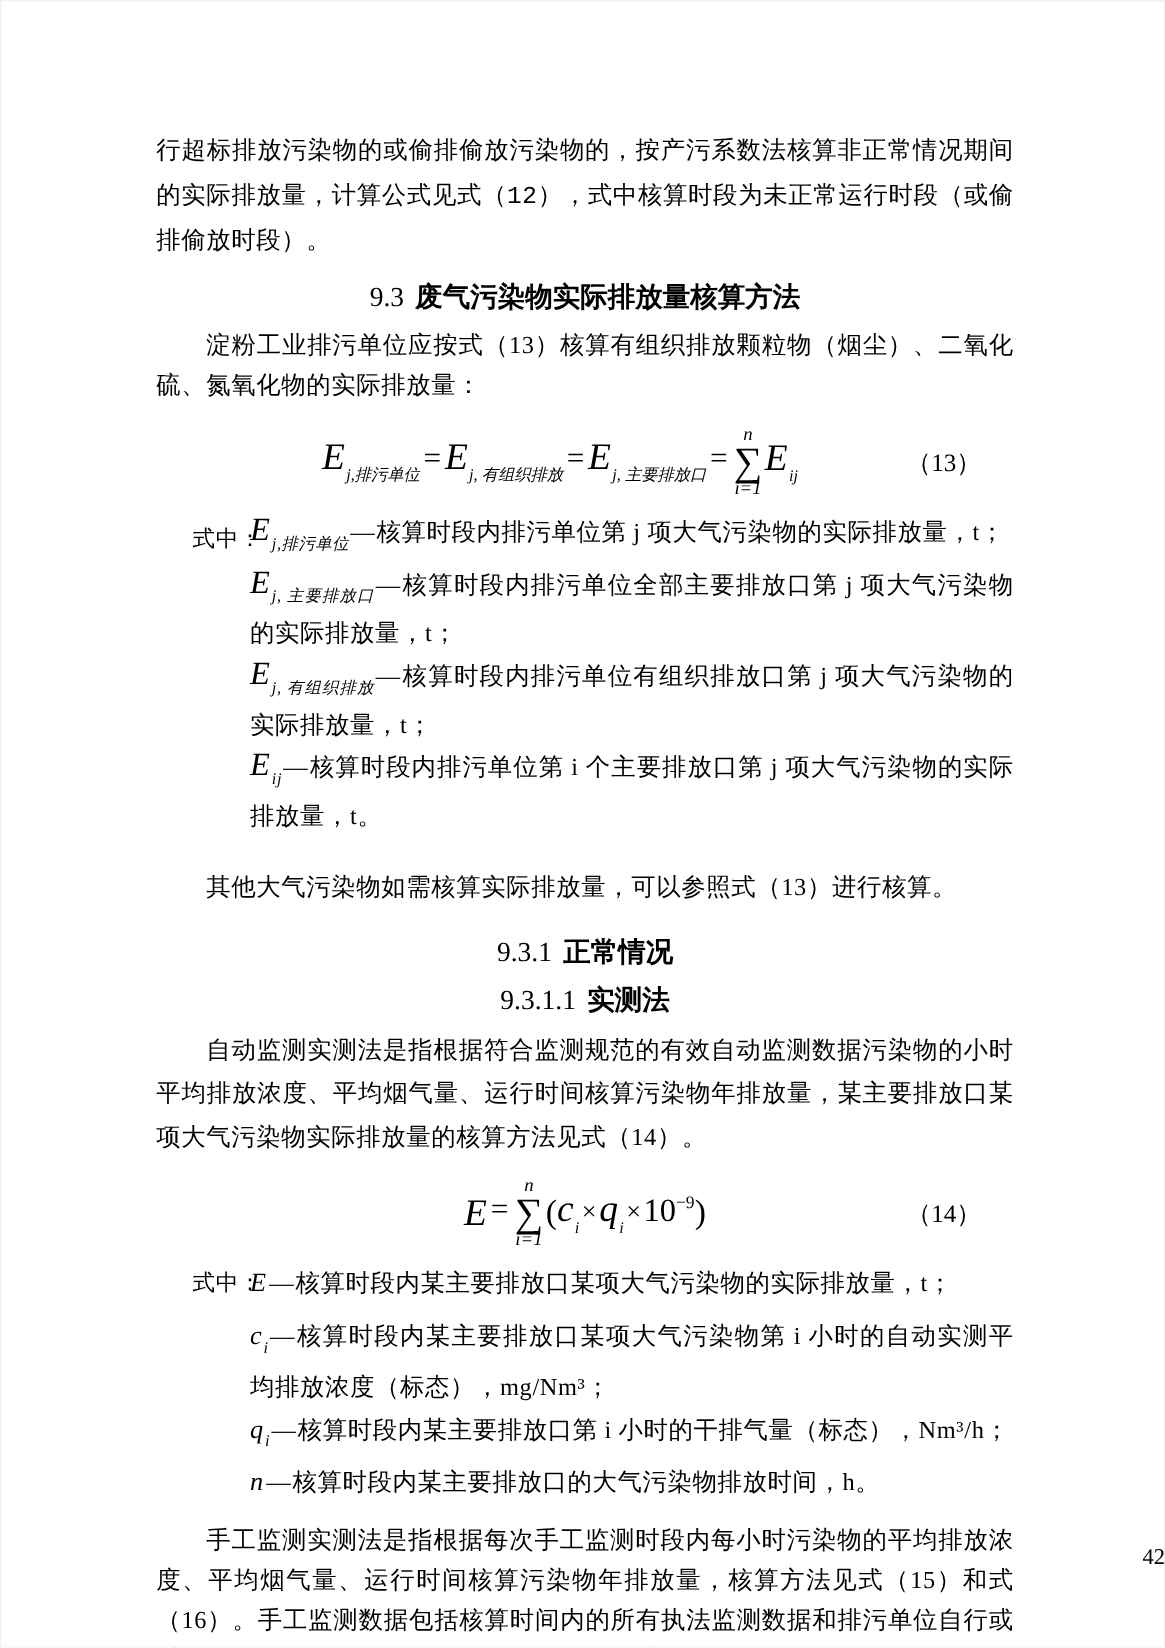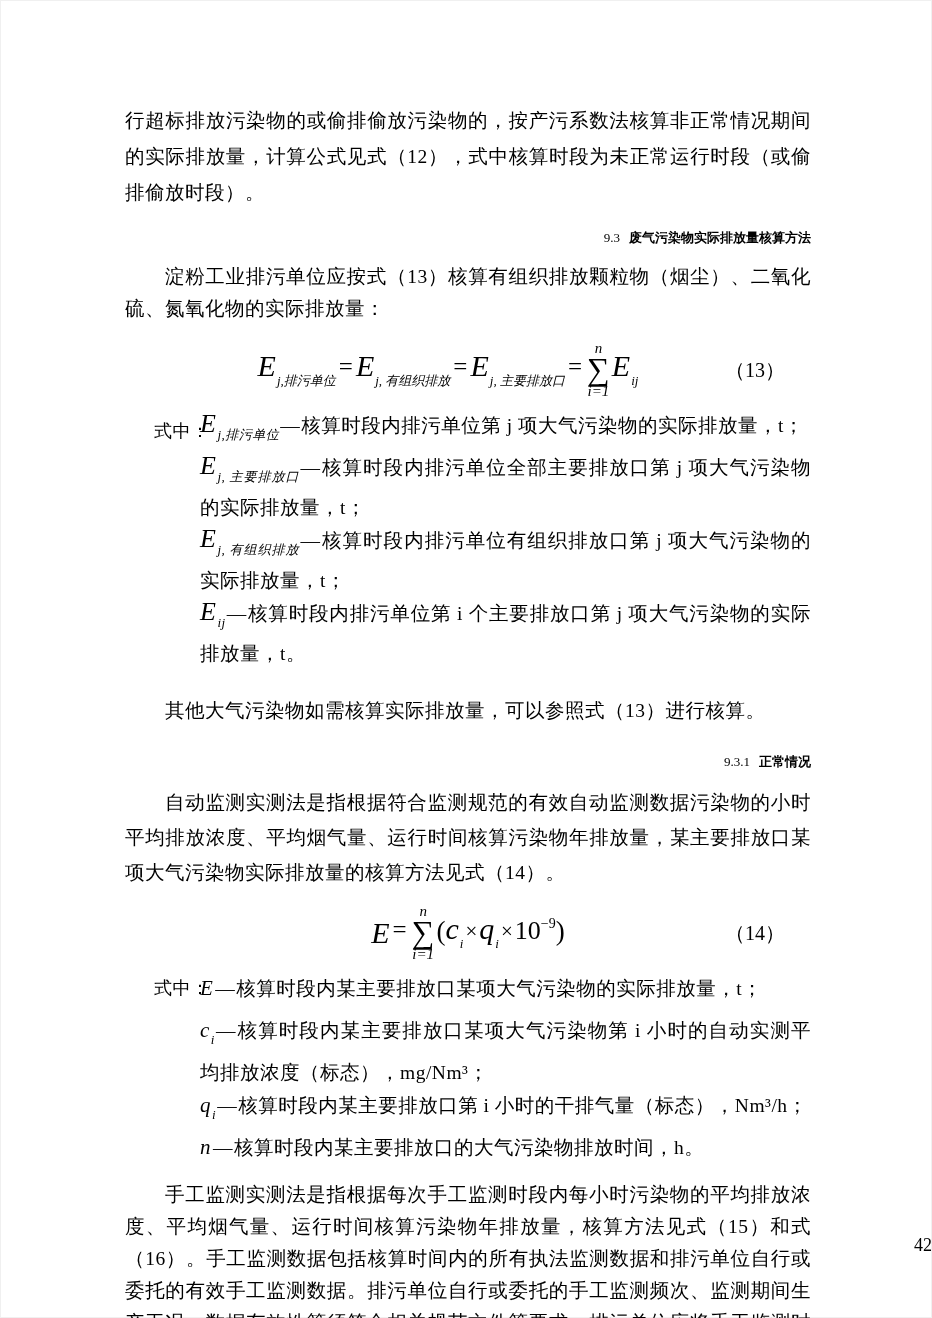--- a/index.html
+++ b/index.html
@@ -24,30 +24,30 @@
     width: 686px;
   }
   
   .para {
     font-size: 19.5px;
     line-height: 36px;
     text-align: justify;
     letter-spacing: 0.5px;
   }
   .para.indent { text-indent: 40px; }
-  .para-intro { margin-bottom: 0; }
+  .para-intro { margin-bottom: 0; font-family: Liberation Mono, monospace; }
   .para-93 { line-height: 32px; }
   .para-manual { line-height: 32px; margin-top: 6px; }
   
   .sec-heading {
-    font-size: 13px;
+    font-size: 22px;
     line-height: 26px;
     font-weight: bold;
     font-family: "Liberation Sans", "DejaVu Sans", sans-serif;
-    text-align: right;
+    text-align: center;
   }
   .sec-num {
     font-weight: normal;
     font-family: "Liberation Serif", "DejaVu Serif", serif;
     margin-right: 9px;
   }
   .h-93   { margin: 14px 0 10px; }
   .h-931  { margin: 20px 0 0; }
   .h-9311 { margin: 12px 0 0; }
   
@@ -172,20 +172,23 @@
         <span class="nsym"><span class="nbase">E</span><span class="nsub">ij</span></span><span class="ndash">—</span><span class="ntext">核算时段内排污单位第 i 个主要排放口第 j 项大气污染物的实际排放量，t。</span>
       </div>
     </div>
 
     <p class="para indent">其他大气污染物如需核算实际排放量，可以参照式（13）进行核算。</p>
 
     <h3 class="sec-heading h-931">
       <span class="sec-num">9.3.1</span><span>正常情况</span>
     </h3>
 
+    <h4 class="sec-heading h-9311">
+      <span class="sec-num">9.3.1.1</span><span>实测法</span>
+    </h4>
 
     <p class="para indent" style="margin-top:10px; line-height:35px;">自动监测实测法是指根据符合监测规范的有效自动监测数据污染物的小时平均排放浓度、平均烟气量、运行时间核算污染物年排放量，某主要排放口某项大气污染物实际排放量的核算方法见式（14）。</p>
 
     <div class="formula formula-14">
       <span class="fwrap">
         <span class="fbase">E</span>
         <span class="feq">=</span>
         <span class="fsum">
           <span class="fsum-top">n</span>
           <span class="fsum-sigma">∑</span>

